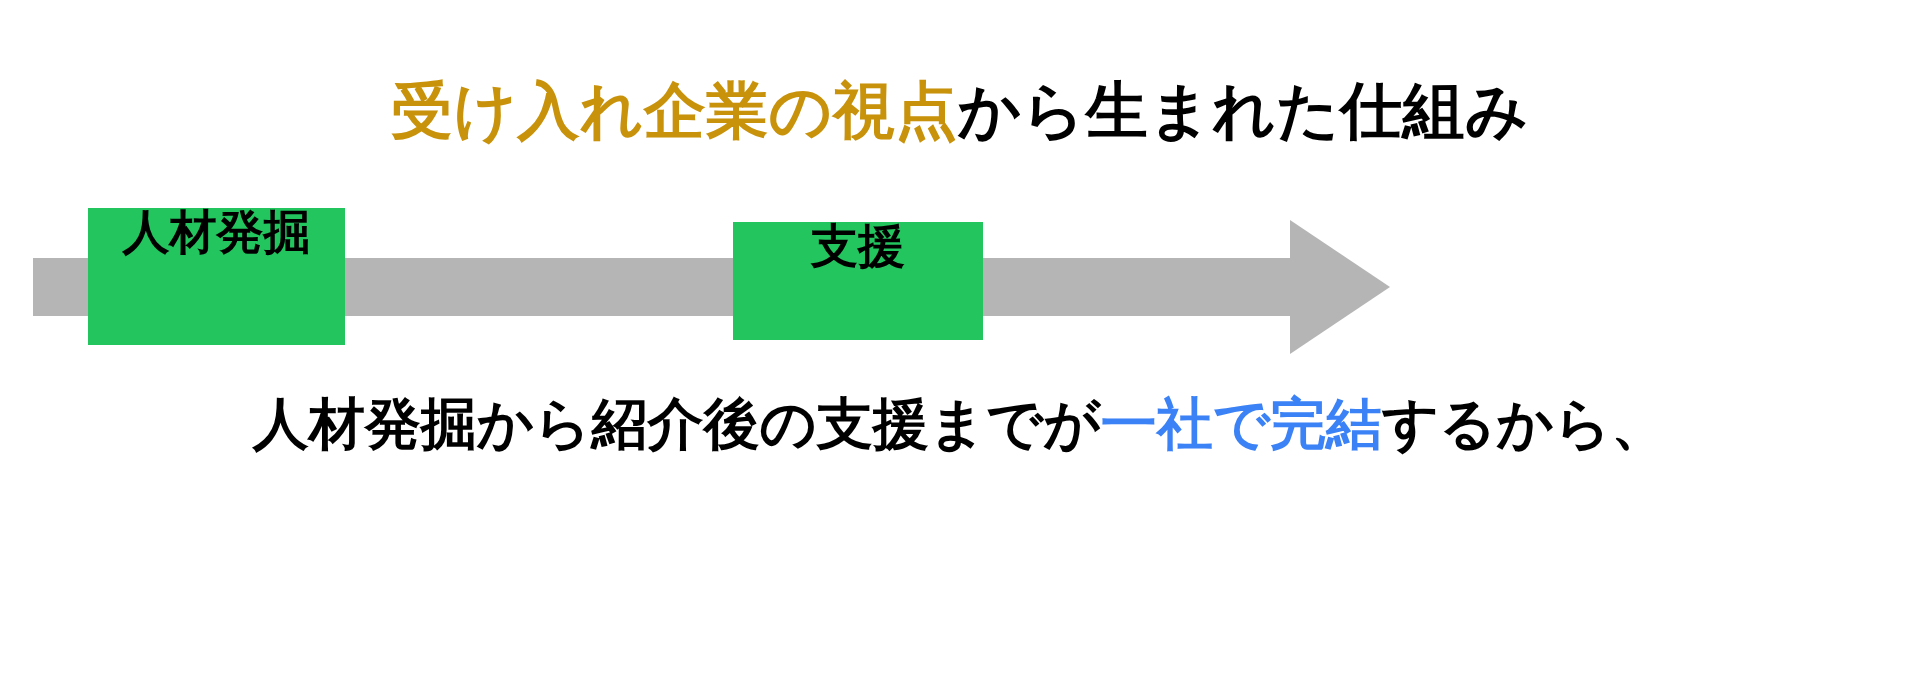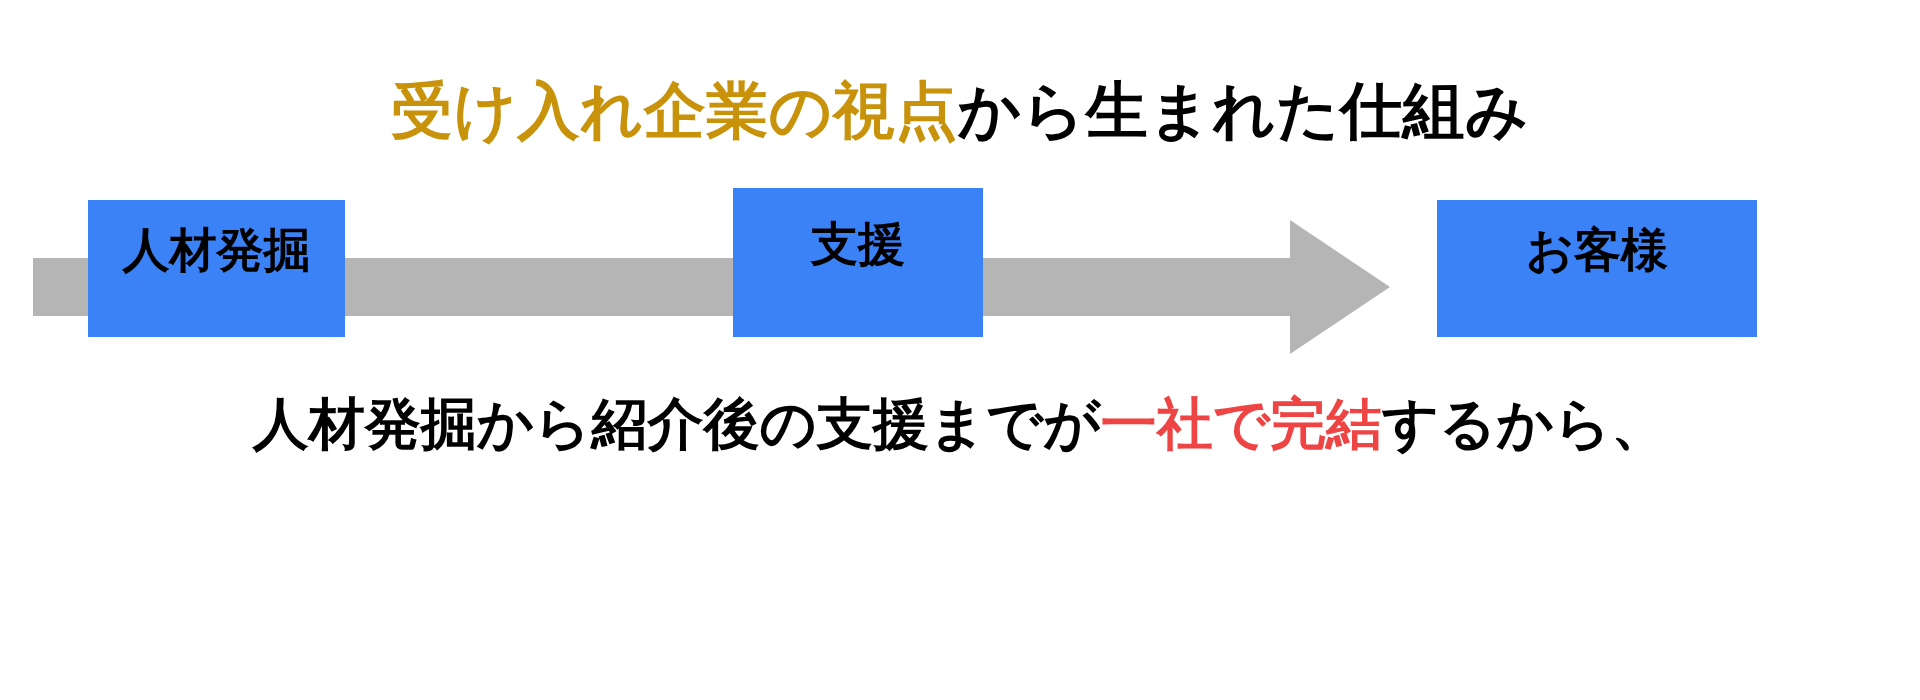--- a/index.html
+++ b/index.html
@@ -63,54 +63,55 @@
     top: 35px;
     width: 0;
     height: 0;
     border-top: 67px solid transparent;
     border-bottom: 67px solid transparent;
     border-left: 100px solid #b5b5b5;
   }
 
   .stage-box {
     position: absolute;
-    background: #3b82f6;
+    background: #22c55e;
     display: flex;
-    align-items: center;
+    align-items: flex-start;
     justify-content: center;
     box-sizing: border-box;
+    margin-top: 8px;
   }
   .stage-box .box-label {
     font-size: 47px;
     font-weight: 700;
     color: #000000;
     line-height: 1;
     white-space: nowrap;
     padding-bottom: 38px;
   }
 
   #box-0 { left: 88px;   top: 15px;  width: 257px; height: 137px; }
   #box-1 { left: 408px;  top: 15px;  width: 260px; height: 137px; }
-  #box-2 { left: 733px;  top: 3px;  width: 250px; height: 149px; }
+  #box-2 { left: 733px;  top: 29px;  width: 250px; height: 118px; }
   #box-3 { left: 1437px; top: 15px;  width: 320px; height: 137px; }
 
   
   .caption {
     position: absolute;
     left: 0;
     top: 388px;
     width: 1920px;
     text-align: center;
     font-size: 56px;
     font-weight: 700;
     line-height: 1.28;
     color: #000000;
     white-space: nowrap;
   }
-  .caption .accent { color: #ef4444; }
+  .caption .accent { color: #3b82f6; }
   .caption .cap-line { display: block; }
 </style>
 </head>
 <body>
 
 <div id="stage">
 
   <div class="headline">
     <span class="accent">受け入れ企業の視点</span><span class="plain">から生まれた仕組み</span>
   </div>
@@ -122,23 +123,20 @@
 
     <div class="stage-box" id="box-0">
       <span class="box-label">人材発掘</span>
     </div>
 
 
     <div class="stage-box" id="box-2">
       <span class="box-label">支援</span>
     </div>
 
-    <div class="stage-box" id="box-3">
-      <span class="box-label">お客様</span>
-    </div>
 
   </div>
 
   <div class="caption">
     <span class="cap-line"><span>人材発掘から紹介後の支援までが</span><span class="accent">一社で完結</span><span>するから、</span></span>
   </div>
 
 </div>
 
 </body></html>

